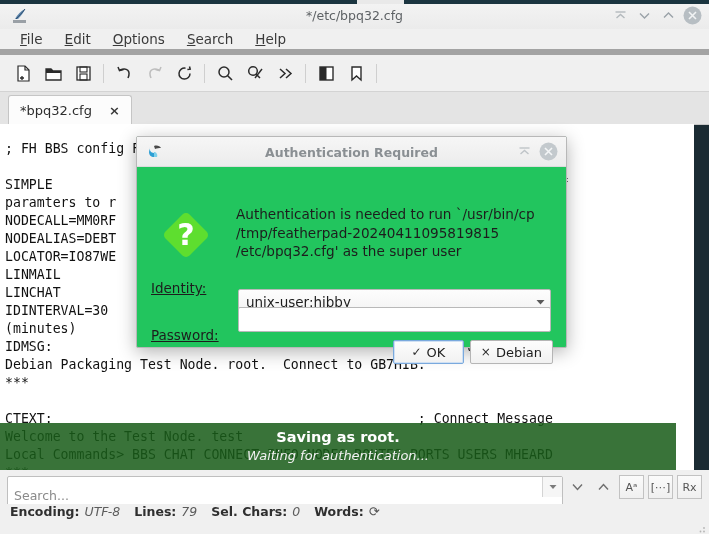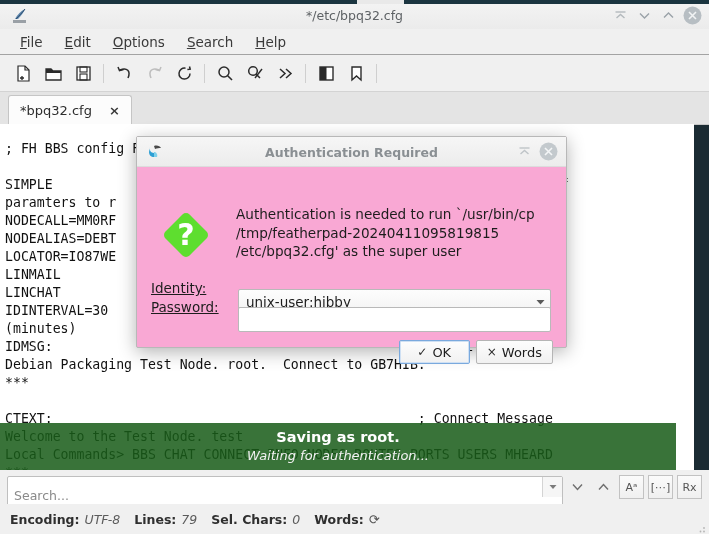--- a/index.html
+++ b/index.html
@@ -45,21 +45,21 @@
   }
   .win-btn {
     width: 21px; height: 19px;
     display: flex; align-items: center; justify-content: center;
   }
 
   
   .menubar {
     position: absolute; left: 0; top: 29px; width: 709px; height: 26px;
     background: #f0f0f0;
-    border-bottom: 1px solid #a3a3a3;
+    border-bottom: 6px solid #a3a3a3;
     display: flex; align-items: center; padding-left: 11px;
     box-sizing: border-box;
   }
   .menu-item {
     font-size: 13.5px; color: #3a3a3a;
     padding: 2px 10px 2px 9px; margin-right: 3px;
     white-space: nowrap;
   }
   .menu-item .mn { text-decoration: underline; }
 
@@ -179,34 +179,34 @@
     background: linear-gradient(#fbfbfb, #f0f0f0);
     display: flex; align-items: center; justify-content: center;
     font-size: 11px; color: #555;
     font-family: "DejaVu Sans", sans-serif;
   }
 
   
   .statusbar {
     position: absolute; left: 0; top: 504px; width: 709px; height: 30px;
     background: #f0f0f0;
-    display: flex; align-items: center; padding-left: 10px;
+    display: flex; padding-left: 10px;
     box-sizing: border-box; gap: 5px;
   }
   .st-key { font-size: 12.5px; font-weight: bold; color: #2f2f2f; }
   .st-val { font-size: 12.5px; font-style: italic; color: #5c5c5c; margin-right: 9px; }
   .st-spin { font-size: 13px; color: #555; }
   .grip {
     position: absolute; right: 3px; bottom: 2px; width: 11px; height: 11px;
   }
 
   
   .dialog {
     position: absolute; left: 136px; top: 136px; width: 429px; height: 210px;
-    background: #f9a8d4;
+    background: #22c55e;
     border: 1px solid #b8b8b8;
     box-shadow: 0 4px 18px rgba(0,0,0,0.30);
     border-radius: 2px;
   }
   .dlg-title {
     position: relative; height: 29px;
     background: linear-gradient(#f6f6f6, #ececec);
     border-bottom: 1px solid #dcdcdc;
   }
   .dlg-icon { position: absolute; left: 9px; top: 6px; width: 19px; height: 18px; }
@@ -219,21 +219,21 @@
   .dlg-body { position: relative; height: 180px; }
   .q-icon { position: absolute; left: 21px; top: 40px; width: 56px; height: 56px; }
   .dlg-msg {
     position: absolute; left: 99px; top: 38px; width: 315px;
     font-size: 13.6px; color: #1d1d1d; line-height: 18.5px;
   }
   .fld-label {
     position: absolute; font-size: 13.5px; color: #1d1d1d; text-decoration: underline;
   }
   .identity-label { left: 14px; top: 113px; }
-  .password-label { left: 14px; top: 132px; }
+  .password-label { left: 14px; top: 160px; }
   .combo {
     position: absolute; left: 101px; top: 108px; width: 313px; height: 25px;
     background: linear-gradient(#fdfdfd, #f3f3f3);
     border: 1px solid #b9b9b9; border-radius: 2px;
     display: flex; align-items: center;
     box-sizing: border-box;
     margin-top: 14px;
   }
   .combo-val {
     font-size: 13.5px; color: #1d1d1d; padding-left: 7px; flex: 1;
@@ -537,19 +537,19 @@
       <div class="fld-label password-label">Password:</div>
       <div class="pwd"></div>
 
       <div class="dlg-actions">
         <div class="dlg-btn default">
           <span class="btn-glyph">✓</span>
           <span>OK</span>
         </div>
         <div class="dlg-btn">
           <span class="btn-glyph">×</span>
-          <span>Words</span>
+          <span>Debian</span>
         </div>
       </div>
     </div>
   </div>
 
 </div>
 
 </body></html>

